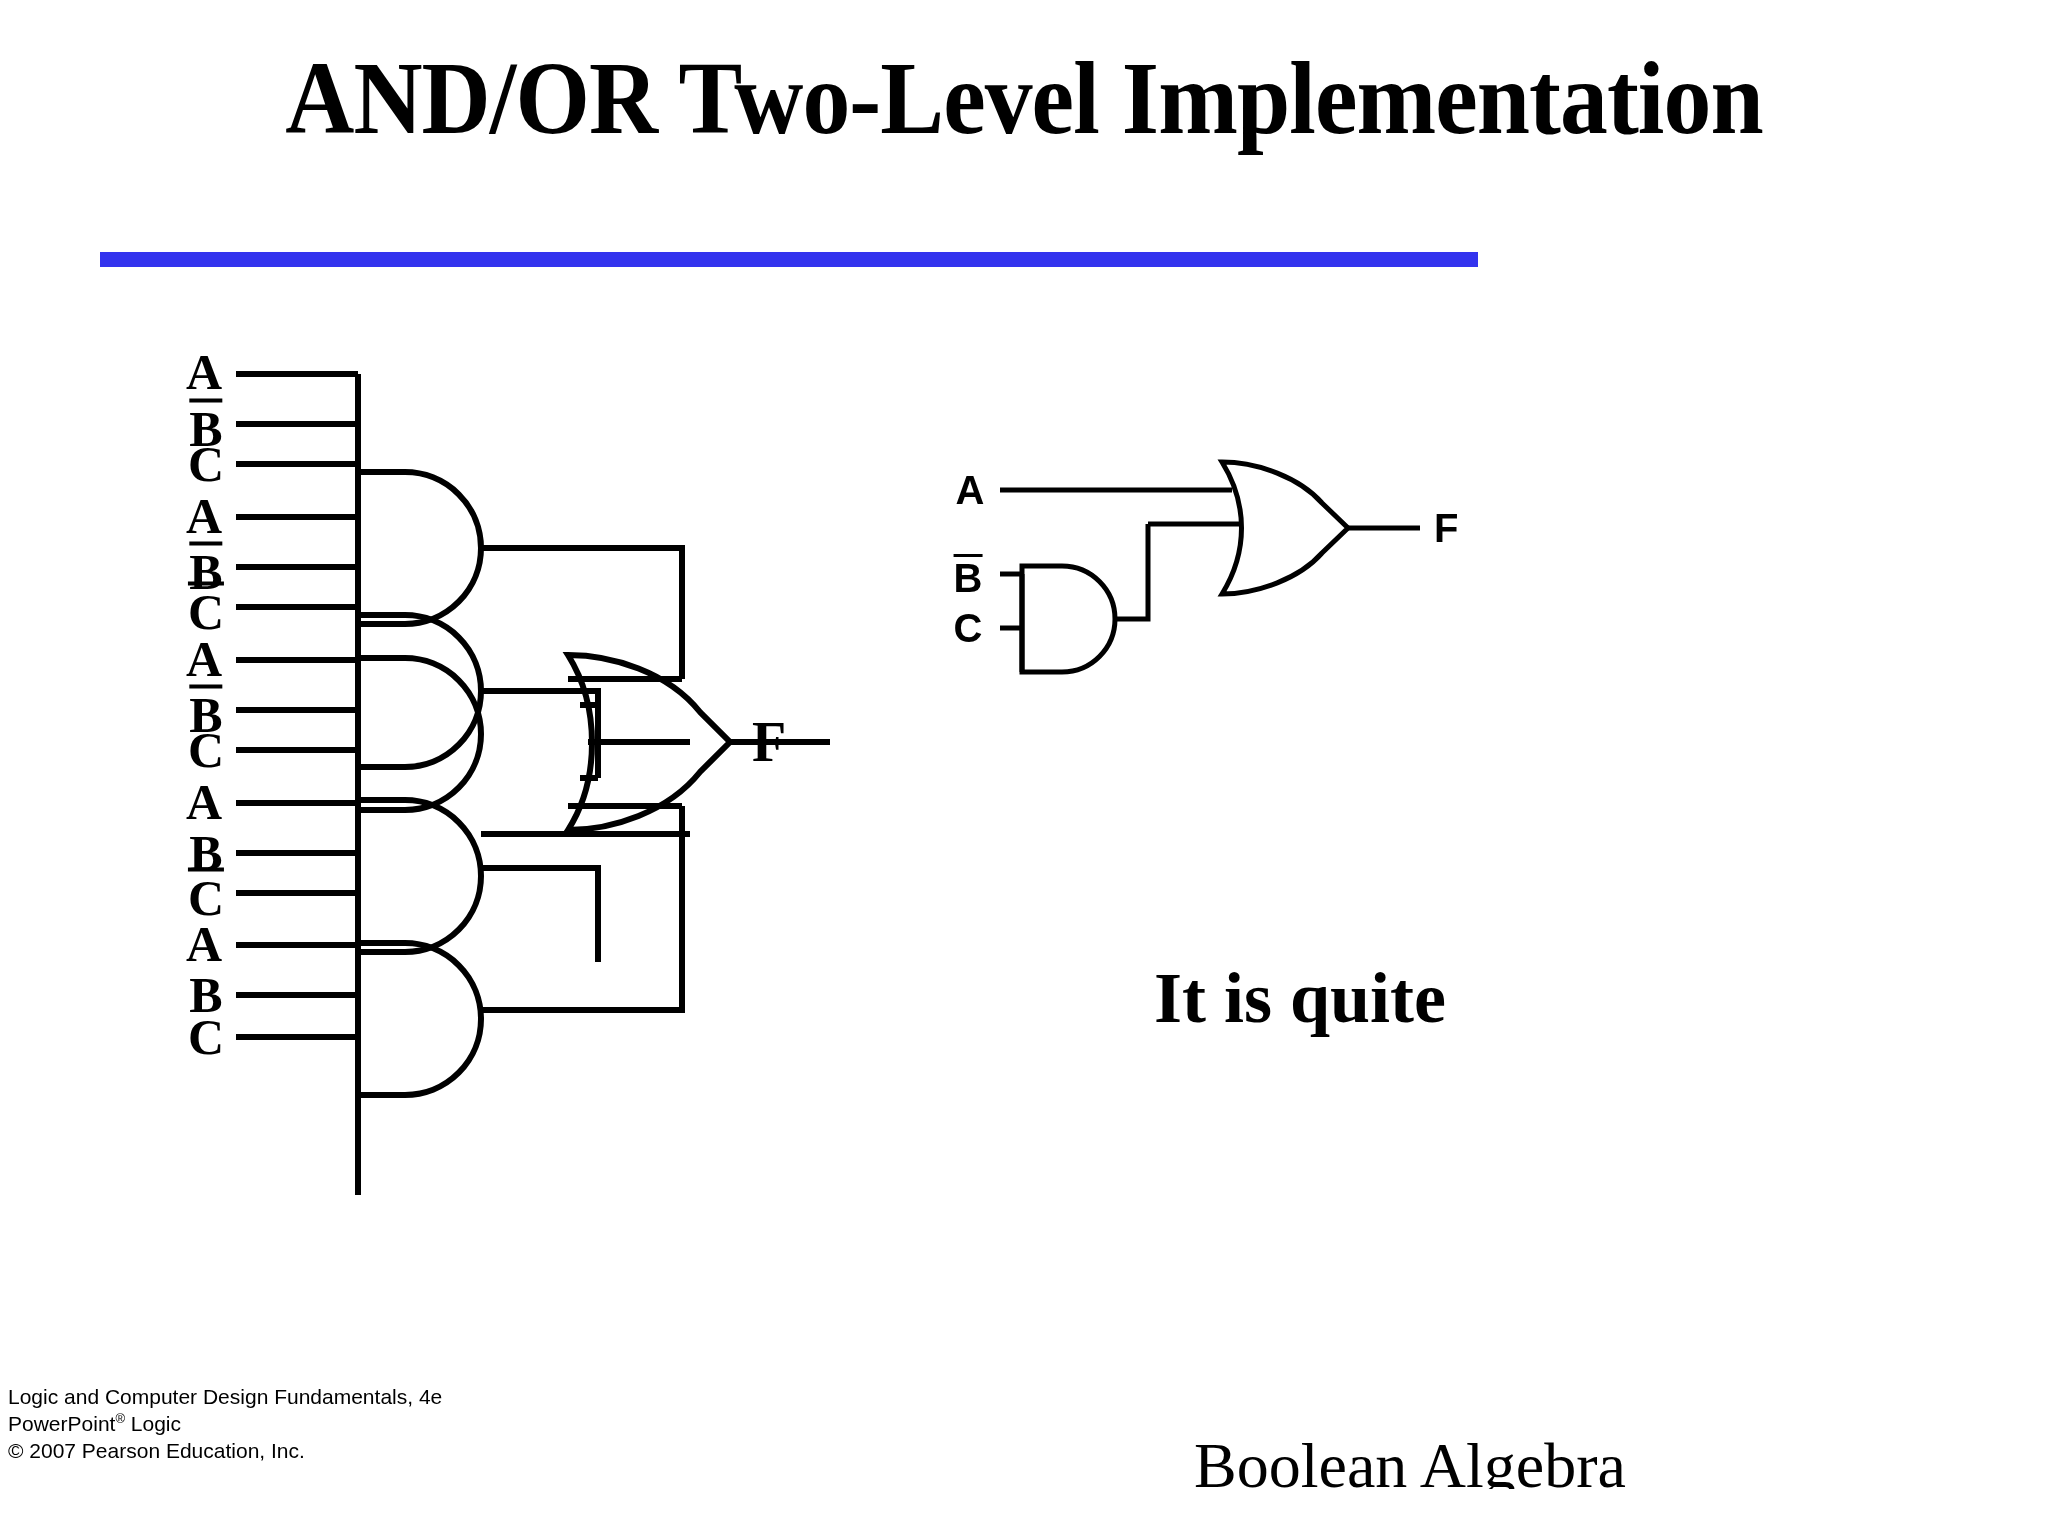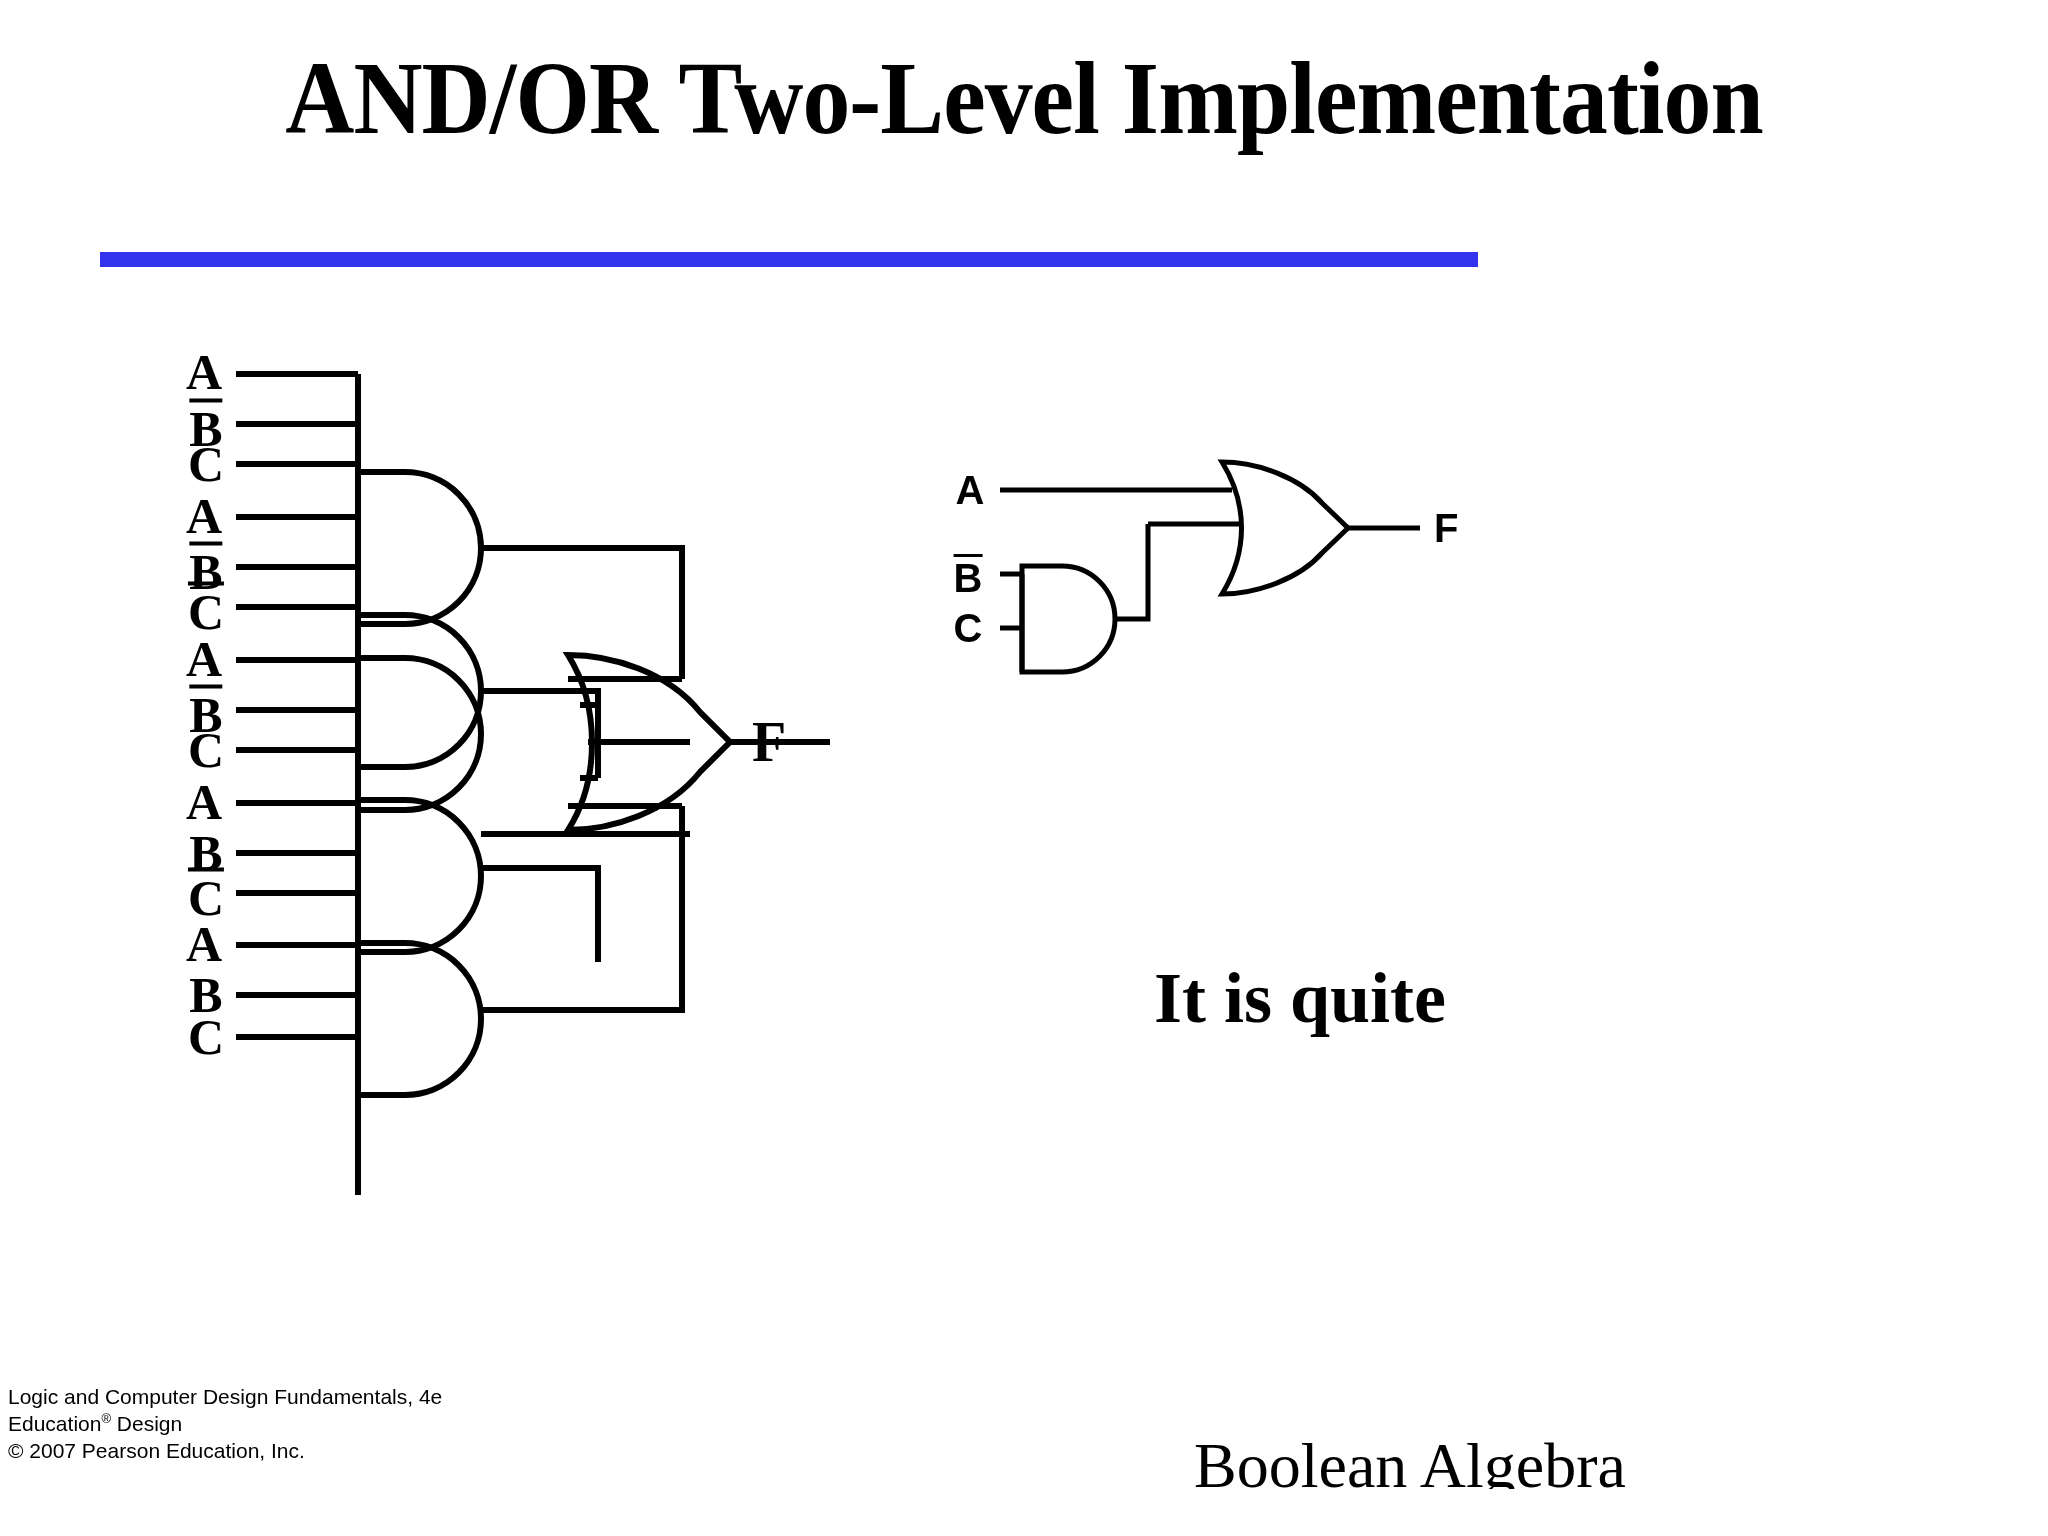--- a/index.html
+++ b/index.html
@@ -293,19 +293,19 @@
   </div>
 
   <div class="out-sans" style="left:1434px; top:528px;">F</div>
 
   <div id="caption">
     <div>It is quite</div>
   </div>
 
   <div id="footer">
     <div>Logic and Computer Design Fundamentals, 4e</div>
-    <div><span>Education</span><sup>®</sup><span> Design</span></div>
+    <div><span>PowerPoint</span><sup>®</sup><span> Logic</span></div>
     <div>© 2007 Pearson Education, Inc.</div>
   </div>
 
   <div id="slide-subject">Boolean Algebra</div>
 
 </div>
 
 </body></html>

